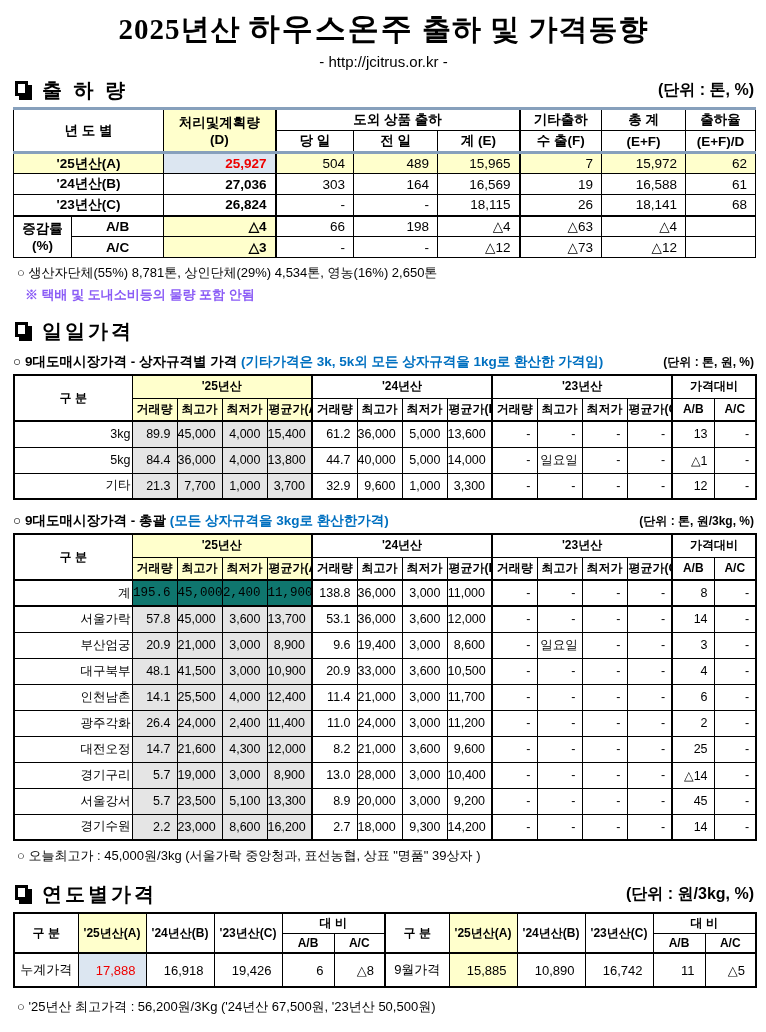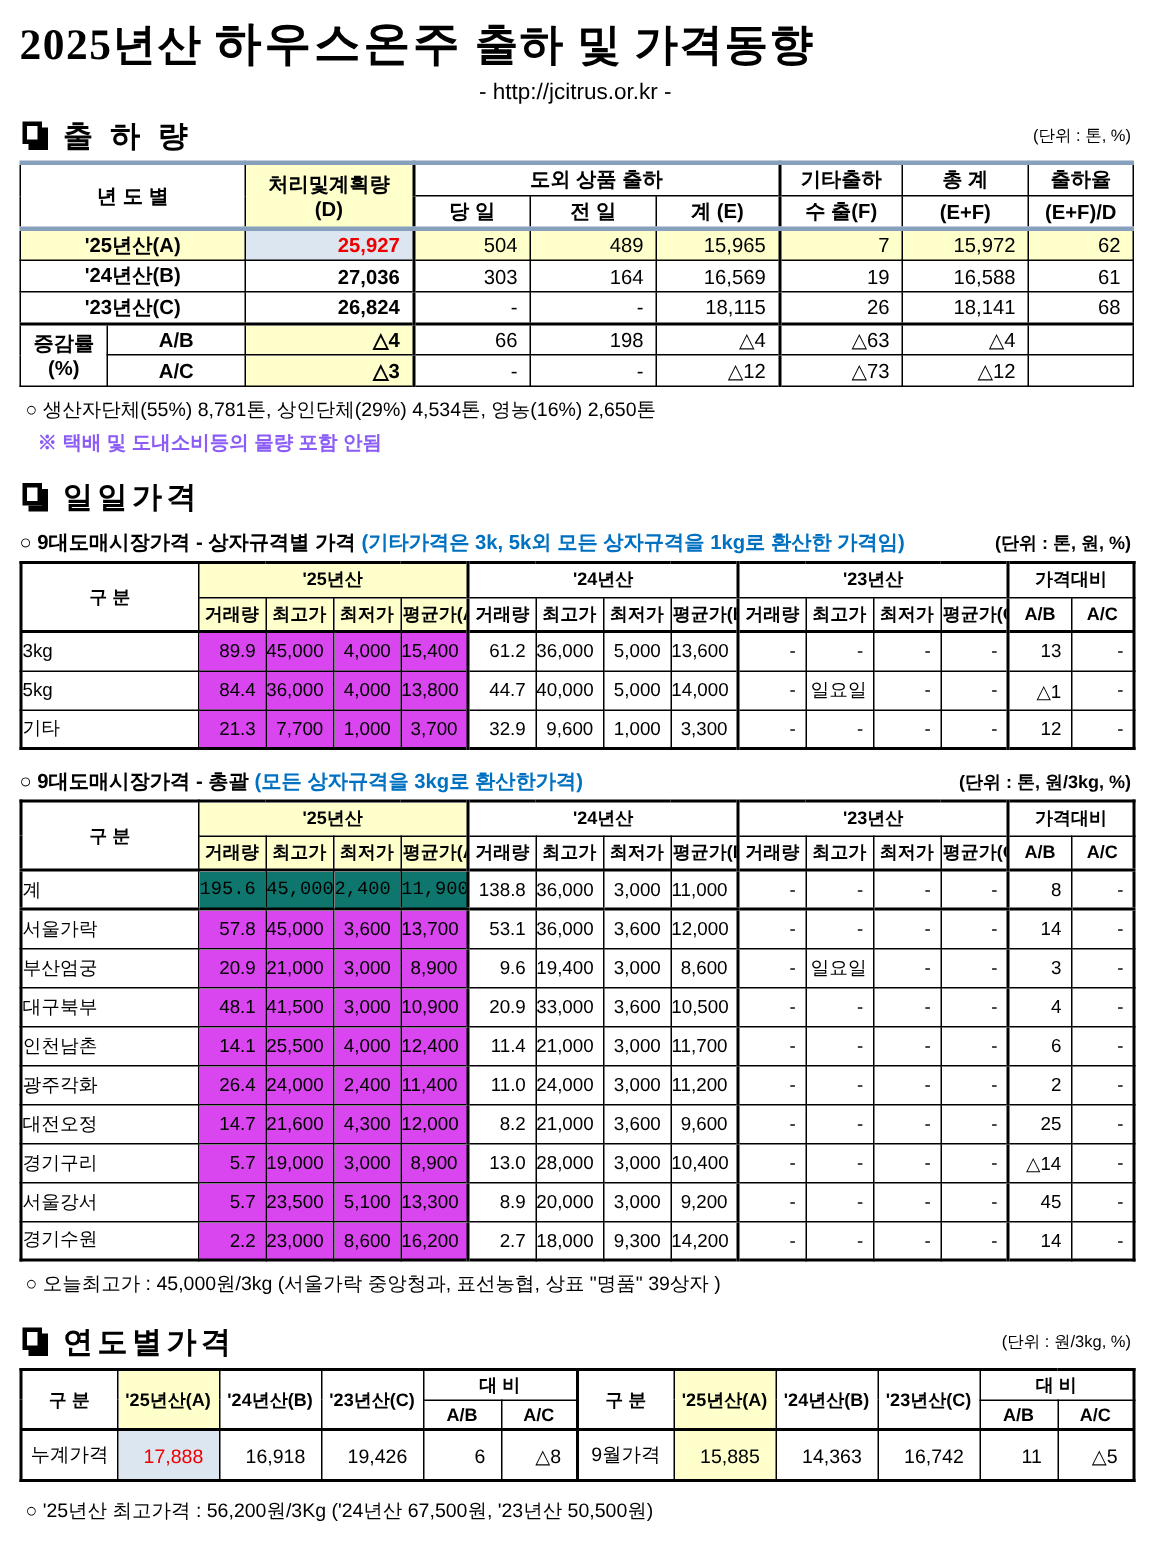--- a/index.html
+++ b/index.html
@@ -1,29 +1,29 @@
 <!DOCTYPE html>
 <html><head>
 <meta charset="utf-8">
 <style>
   * { margin:0; padding:0; box-sizing:border-box; }
   html,body { background:#fff; }
   body { width:766px; font-family:"Liberation Sans",sans-serif; color:#000; }
   .page { width:766px; height:1032px; padding:6px 12px 0 13px; overflow:hidden; position:relative; background:#fff; }
 
-  .title { font-family:"Liberation Serif",serif; font-weight:bold; font-size:29px; letter-spacing:1px; margin-top:2px; }
+  .title { text-align:center; font-family:"Liberation Serif",serif; font-weight:bold; font-size:29px; letter-spacing:1px; margin-top:2px; }
   .title .em { font-size:31px; letter-spacing:2px; }
   .subtitle { text-align:center; font-size:15px; margin-top:3px; }
   .asof { text-align:right; font-size:14px; font-weight:bold; margin-top:7px; padding-right:2px; }
 
   .sec { display:flex; align-items:center; justify-content:space-between; margin-top:7px; }
   .sec-left { display:flex; align-items:center; }
   .sq { width:13px; height:15px; border:3px solid #000; background:#fff; box-shadow:4px 4px 0 #000; display:inline-block; margin:0 14px 4px 2px; }
   .sec-title { font-size:20px; font-weight:bold; letter-spacing:3px; }
-  .unit { font-size:11px; font-weight:normal; }
+  .unit { font-size:16px; font-weight:bold; }
 
   table { border-collapse:collapse; width:742px; table-layout:fixed; }
   th,td { border:1px solid #000; overflow:hidden; white-space:nowrap; }
   th { text-align:center; font-weight:bold; }
 
   
   .t1 { border:1.5px solid #000; border-top:3px solid #87A0BC; margin-top:3px; }
   .t1 thead { border-bottom:3px solid #87A0BC; }
   .t1 th { font-size:13.5px; height:22px; }
   .t1 td { font-size:13.5px; height:21px; text-align:right; padding-right:8px; }
@@ -41,24 +41,24 @@
   .subline { display:flex; align-items:baseline; justify-content:space-between; margin-top:8px; }
   .subline .lbl { font-size:13.5px; font-weight:bold; }
   .subline .bluenote { color:#0070C0; }
   .subline .u { font-size:12px; font-weight:bold; }
 
   
   .pt { border:2px solid #000; margin-top:3px; }
   .pt thead { border-bottom:2px solid #000; }
   .pt th { font-size:12px; height:23px; padding:0 1px; }
   .pt tbody td { font-size:12.5px; height:26px; text-align:right; padding-right:6px; }
-  .pt tbody td:first-child { text-align:left; padding-right:1px; }
+  .pt tbody td:first-child { text-align:right; padding-right:1px; }
   .pt tbody td.ctr { text-align:center; padding-right:1px; }
   .pt tbody td:nth-child(6), .pt tbody td:nth-child(10), .pt tbody td:nth-child(14) { border-left:2px solid #000; }
-  .pt tbody tr:not(.total) td:nth-child(n+2):nth-child(-n+5) { background:#d946ef; }
+  .pt tbody tr:not(.total) td:nth-child(n+2):nth-child(-n+5) { background:#e5e5e5; }
   .pt tbody tr.total td:nth-child(n+2):nth-child(-n+5) { background:#0f766e;font-family:Liberation Mono, monospace; }
   .pt tbody tr.total td { border-bottom:2px solid #000; }
 
   
   .t4 { border:2px solid #000; margin-top:4px; }
   .t4 thead { border-bottom:2px solid #000; }
   .t4 th { font-size:12px; height:20px; }
   .t4 td { font-size:13px; height:34px; text-align:right; padding-right:10px; }
   .t4 td.lab { text-align:center; padding-right:0; }
 
@@ -564,21 +564,21 @@
     <tbody>
       <tr>
         <td class="lab">누계가격</td>
         <td class="bl red">17,888</td>
         <td>16,918</td>
         <td>19,426</td>
         <td>6</td>
         <td>△8</td>
         <td class="lab gl">9월가격</td>
         <td class="yl">15,885</td>
-        <td>14,363</td>
+        <td>10,890</td>
         <td>16,742</td>
         <td>11</td>
         <td>△5</td>
       </tr>
     </tbody>
   </table>
 
   <div class="ynotes">
     <div>○ '25년산 최고가격 :  56,200원/3Kg ('24년산 67,500원, '23년산 50,500원)</div>
 

